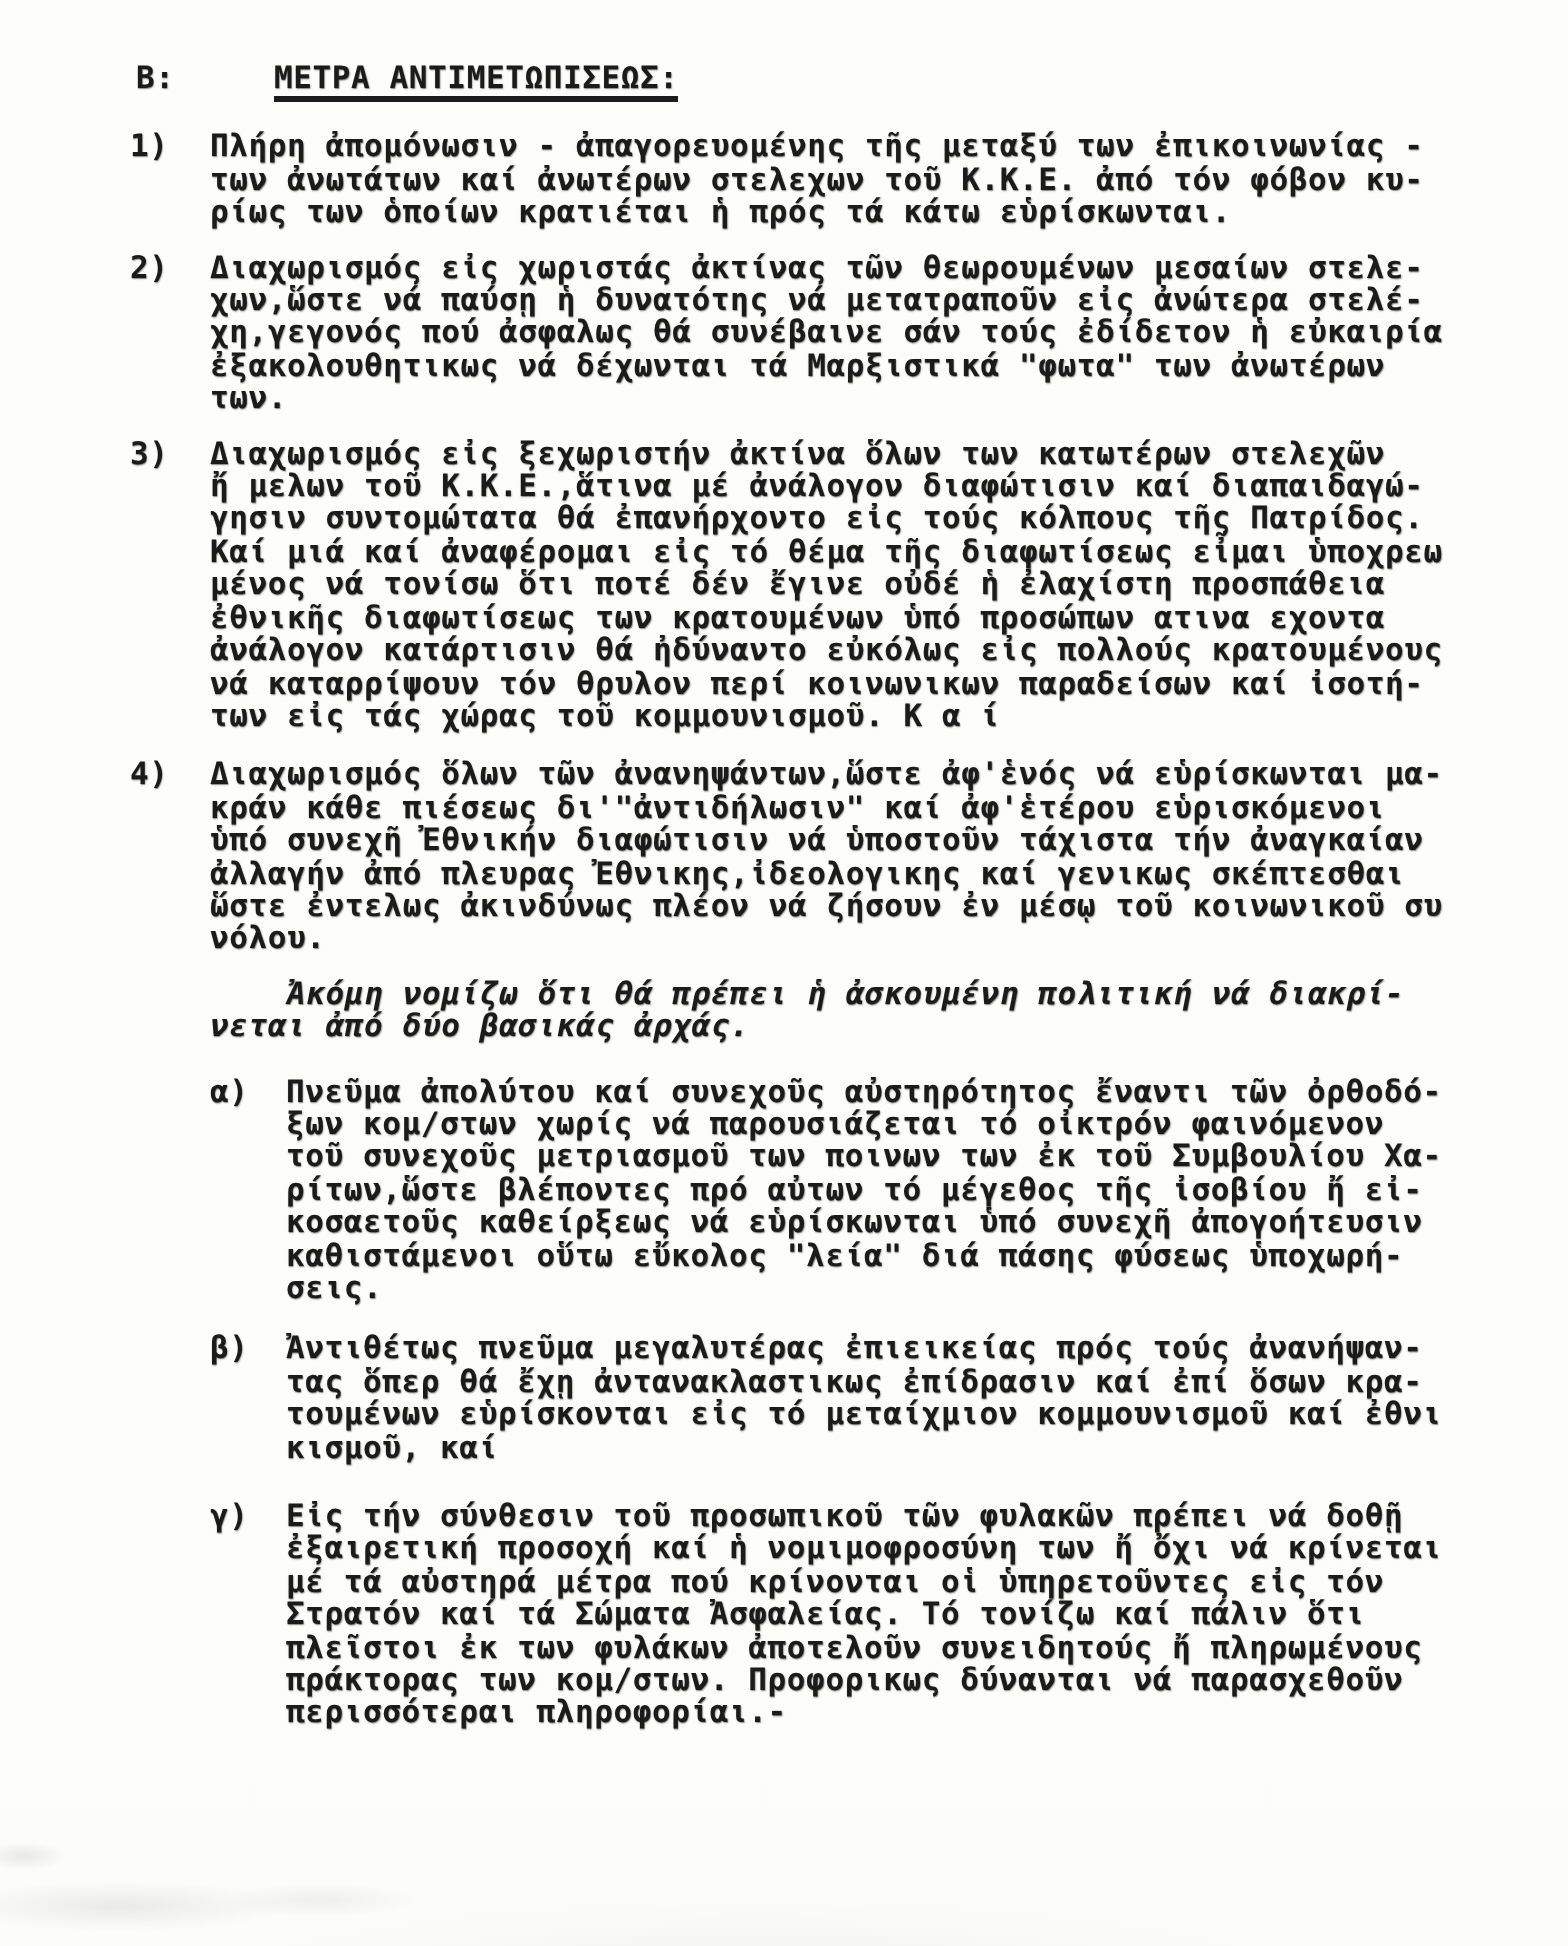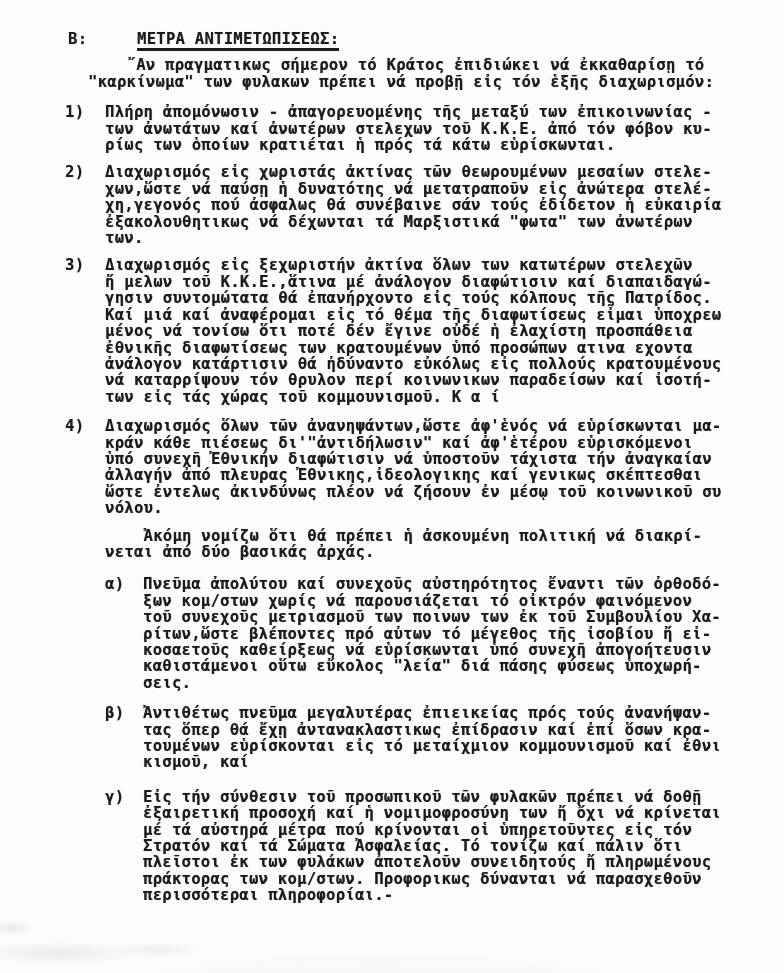--- a/index.html
+++ b/index.html
@@ -41,21 +41,21 @@
   .intro {
     margin: 6px 0 0 88px;
   }
   .num-list { margin-top: 14px; }
   .num-item {
     display: flex;
     margin: 0 0 11px 65px;
   }
   .num-item .marker { width: 40px; flex-shrink: 0; }
   .item3 { margin-bottom: 13px; }
-  .cont-par { margin: 6px 0 11px 105px; }
+  .cont-par { margin: 6px 0 11px 105px; font-style: italic; }
   .let-list { margin-top: 16px; }
   .let-item {
     display: flex;
     margin: 0 0 14px 105px;
   }
   .let-item .marker { width: 38px; flex-shrink: 0; }
   .let-b { margin-bottom: 18px; }
   .artifact {
     position: absolute;
     pointer-events: none;
@@ -64,22 +64,20 @@
 </head>
 <body>
 
 <div class="page">
 
   <div class="hdr-row">
     <div class="hdr-label">Β:</div>
     <div class="hdr-title">ΜΕΤΡΑ ΑΝΤΙΜΕΤΩΠΙΣΕΩΣ:</div>
   </div>
 
-  <div class="intro lines">    ῎Αν πραγματικως σήμερον τό Κράτος ἐπιδιώκει νά ἐκκαθαρίσῃ τό
-"καρκίνωμα" των φυλακων πρέπει νά προβῇ εἰς τόν ἑξῆς διαχωρισμόν:</div>
 
   <div class="num-list">
     <div class="num-item">
       <div class="marker">1)</div>
       <div class="lines">Πλήρη ἀπομόνωσιν - ἀπαγορευομένης τῆς μεταξύ των ἐπικοινωνίας -
 των ἀνωτάτων καί ἀνωτέρων στελεχων τοῦ Κ.Κ.Ε. ἀπό τόν φόβον κυ-
 ρίως των ὁποίων κρατιέται ἡ πρός τά κάτω εὑρίσκωνται.</div>
     </div>
     <div class="num-item">
       <div class="marker">2)</div>

